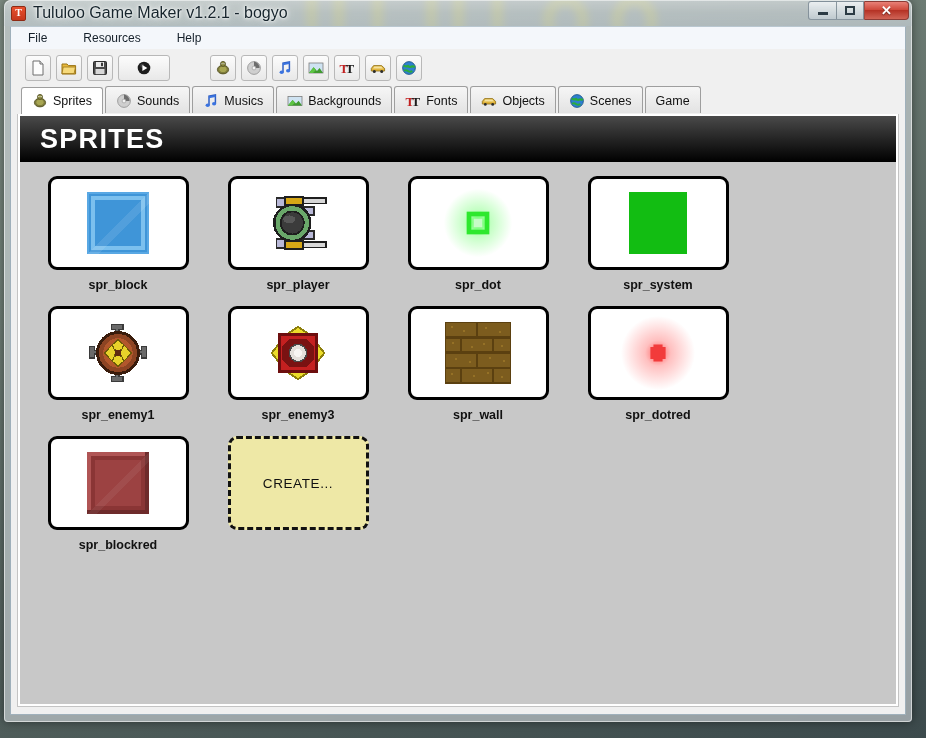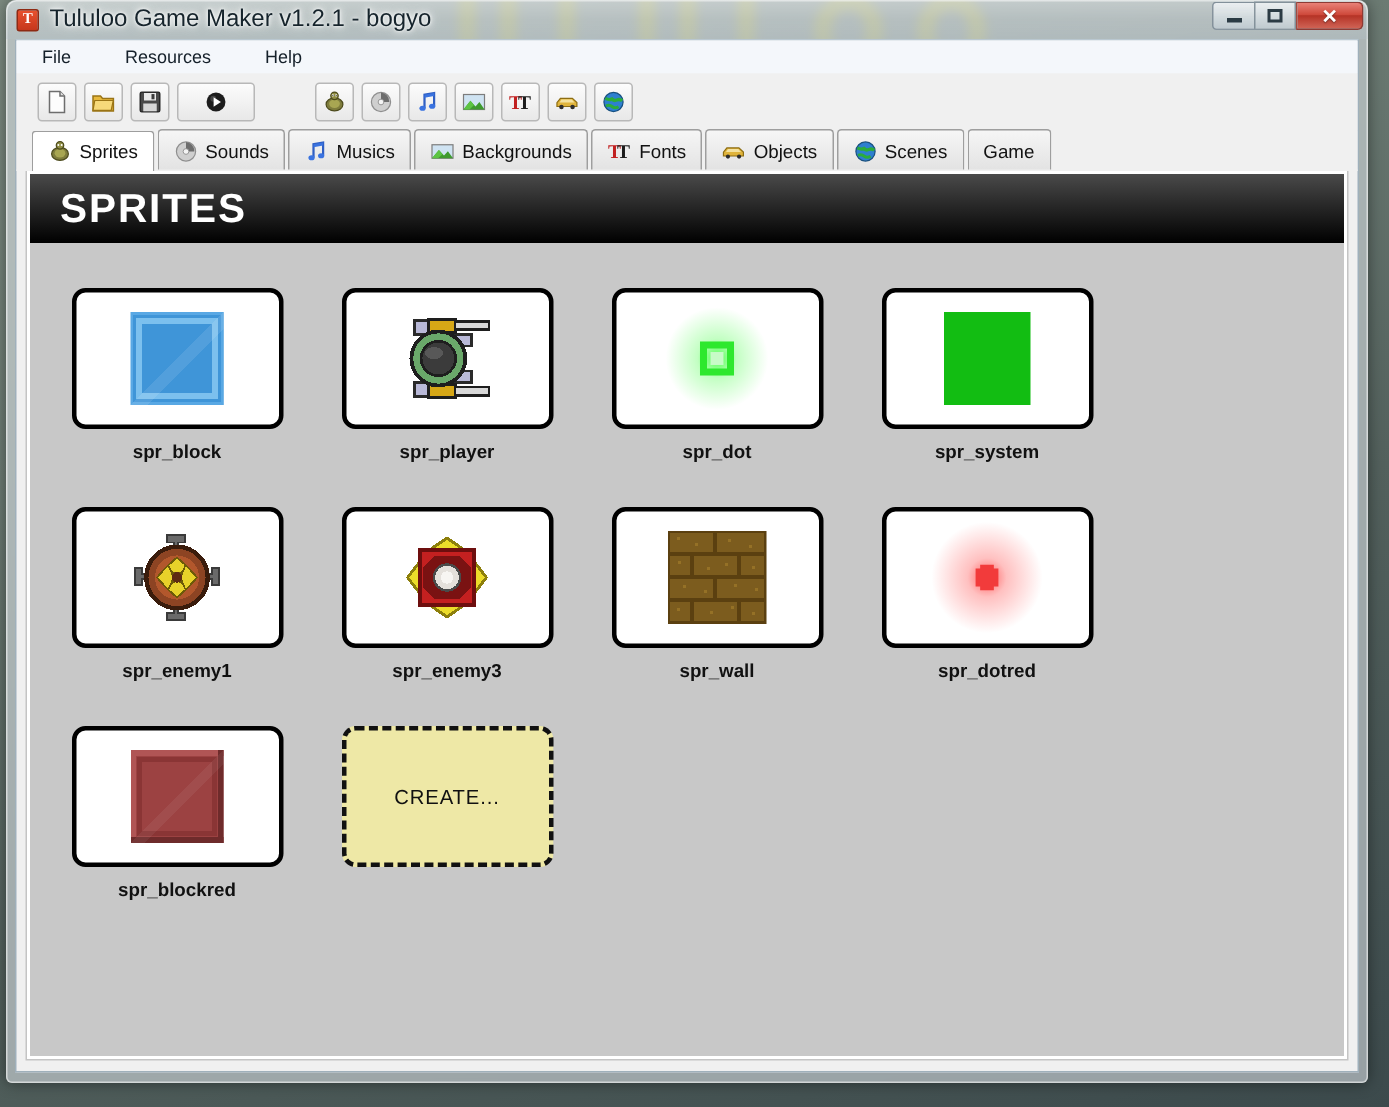--- a/index.html
+++ b/index.html
@@ -216,21 +216,21 @@
     padding: 14px 0 0 18px;
     display: flex; flex-wrap: wrap;
     align-content: flex-start;
     gap: 0;
     overflow: hidden;
   }
   .cell {
     width: 160px;
     margin-right: 20px;
     margin-bottom: 14px;
-    display: flex; flex-direction: column; align-items: center; margin-top: 16px;
+    display: flex; flex-direction: column; align-items: center;
   }
   .thumb {
     width: 141px; height: 94px;
     background: #fff;
     border: 3px solid #000;
     border-radius: 9px;
     display: flex; align-items: center; justify-content: center;
     cursor: pointer;
     overflow: hidden;
   }

